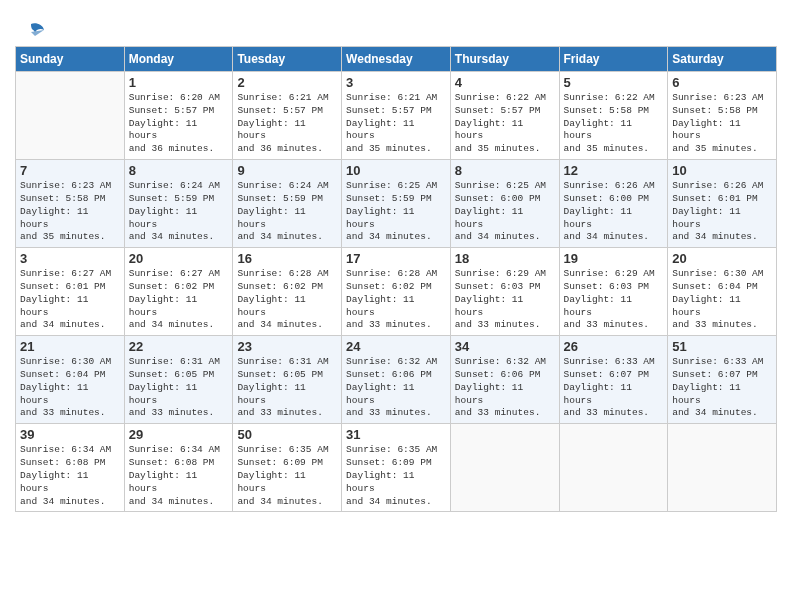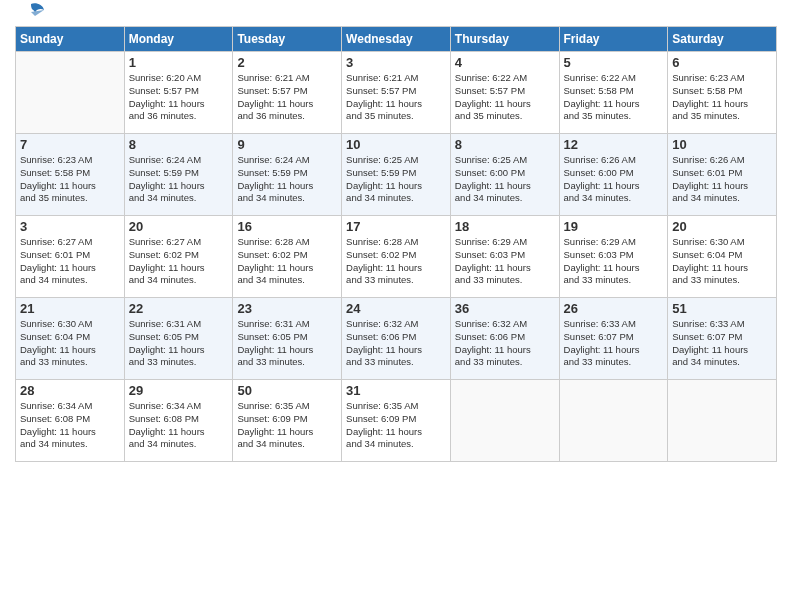--- a/index.html
+++ b/index.html
@@ -7,21 +7,21 @@
       width: 792px;
       height: 612px;
       background: #fff;
       font-family: Arial, sans-serif;
       overflow: hidden;
     }
     .page {
       width: 792px;
       height: 612px;
       background: #fff;
-      padding: 2px 15px;
+      padding: 22px 15px;
     }
     .header {
       display: flex;
       justify-content: space-between;
       align-items: flex-start;
       margin-bottom: 6px;
     }
     .logo {
       display: flex;
       align-items: center;
@@ -67,20 +67,21 @@
     .day-number {
       font-size: 13px;
       font-weight: bold;
       color: #333;
       margin-bottom: 2px;
     }
     .cell-info {
       font-size: 9.5px;
       line-height: 1.35;
       color: #333;
+      font-family: Liberation Mono, monospace;
     }
     .row-alt td {
       background: #f0f5fb;
     }
   </style>
 </head>
 <body>
 
 <div class="page">
   <div class="header">
@@ -285,21 +286,21 @@
 and 33 minutes.</div>
           </td>
           <td>
             <div class="day-number">24</div>
             <div class="cell-info" style="white-space: pre-line;">Sunrise: 6:32 AM
 Sunset: 6:06 PM
 Daylight: 11 hours
 and 33 minutes.</div>
           </td>
           <td>
-            <div class="day-number">36</div>
+            <div class="day-number">34</div>
             <div class="cell-info" style="white-space: pre-line;">Sunrise: 6:32 AM
 Sunset: 6:06 PM
 Daylight: 11 hours
 and 33 minutes.</div>
           </td>
           <td>
             <div class="day-number">26</div>
             <div class="cell-info" style="white-space: pre-line;">Sunrise: 6:33 AM
 Sunset: 6:07 PM
 Daylight: 11 hours
@@ -308,21 +309,21 @@
           <td>
             <div class="day-number">51</div>
             <div class="cell-info" style="white-space: pre-line;">Sunrise: 6:33 AM
 Sunset: 6:07 PM
 Daylight: 11 hours
 and 34 minutes.</div>
           </td>
         </tr>
         <tr>
           <td>
-            <div class="day-number">28</div>
+            <div class="day-number">39</div>
             <div class="cell-info" style="white-space: pre-line;">Sunrise: 6:34 AM
 Sunset: 6:08 PM
 Daylight: 11 hours
 and 34 minutes.</div>
           </td>
           <td>
             <div class="day-number">29</div>
             <div class="cell-info" style="white-space: pre-line;">Sunrise: 6:34 AM
 Sunset: 6:08 PM
 Daylight: 11 hours

